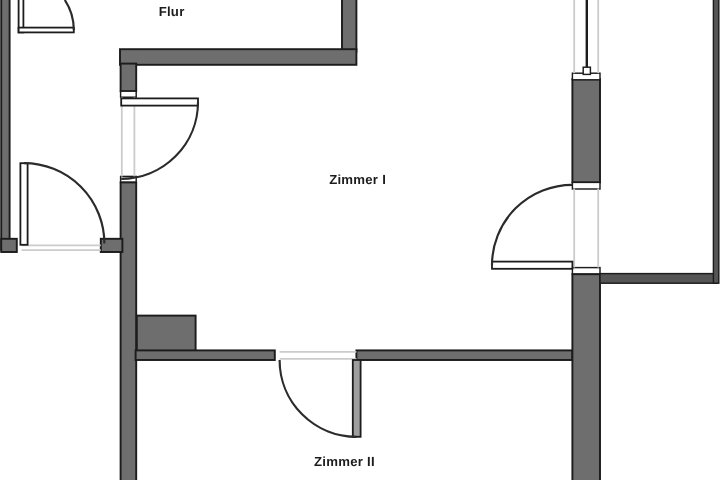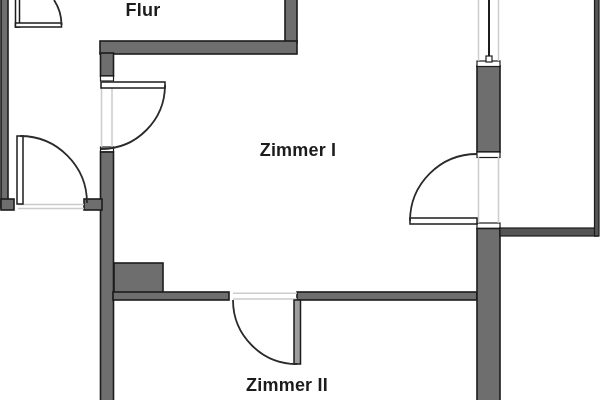--- a/index.html
+++ b/index.html
@@ -57,21 +57,21 @@
     stroke-width: 1.8;
   }
   .glass {
     fill: none;
     stroke: var(--wall-outline, #1c1c1c);
     stroke-width: 2;
   }
   .room-label {
     position: absolute;
     transform: translate(-50%, -50%);
-    font-size: 18px;
+    font-size: 11px;
     font-weight: bold;
     letter-spacing: 0.2px;
     color: var(--label-text, #1c1c1c);
     white-space: nowrap;
   }
 </style>
 </head>
 <body>
 
 <div class="plan-canvas">

